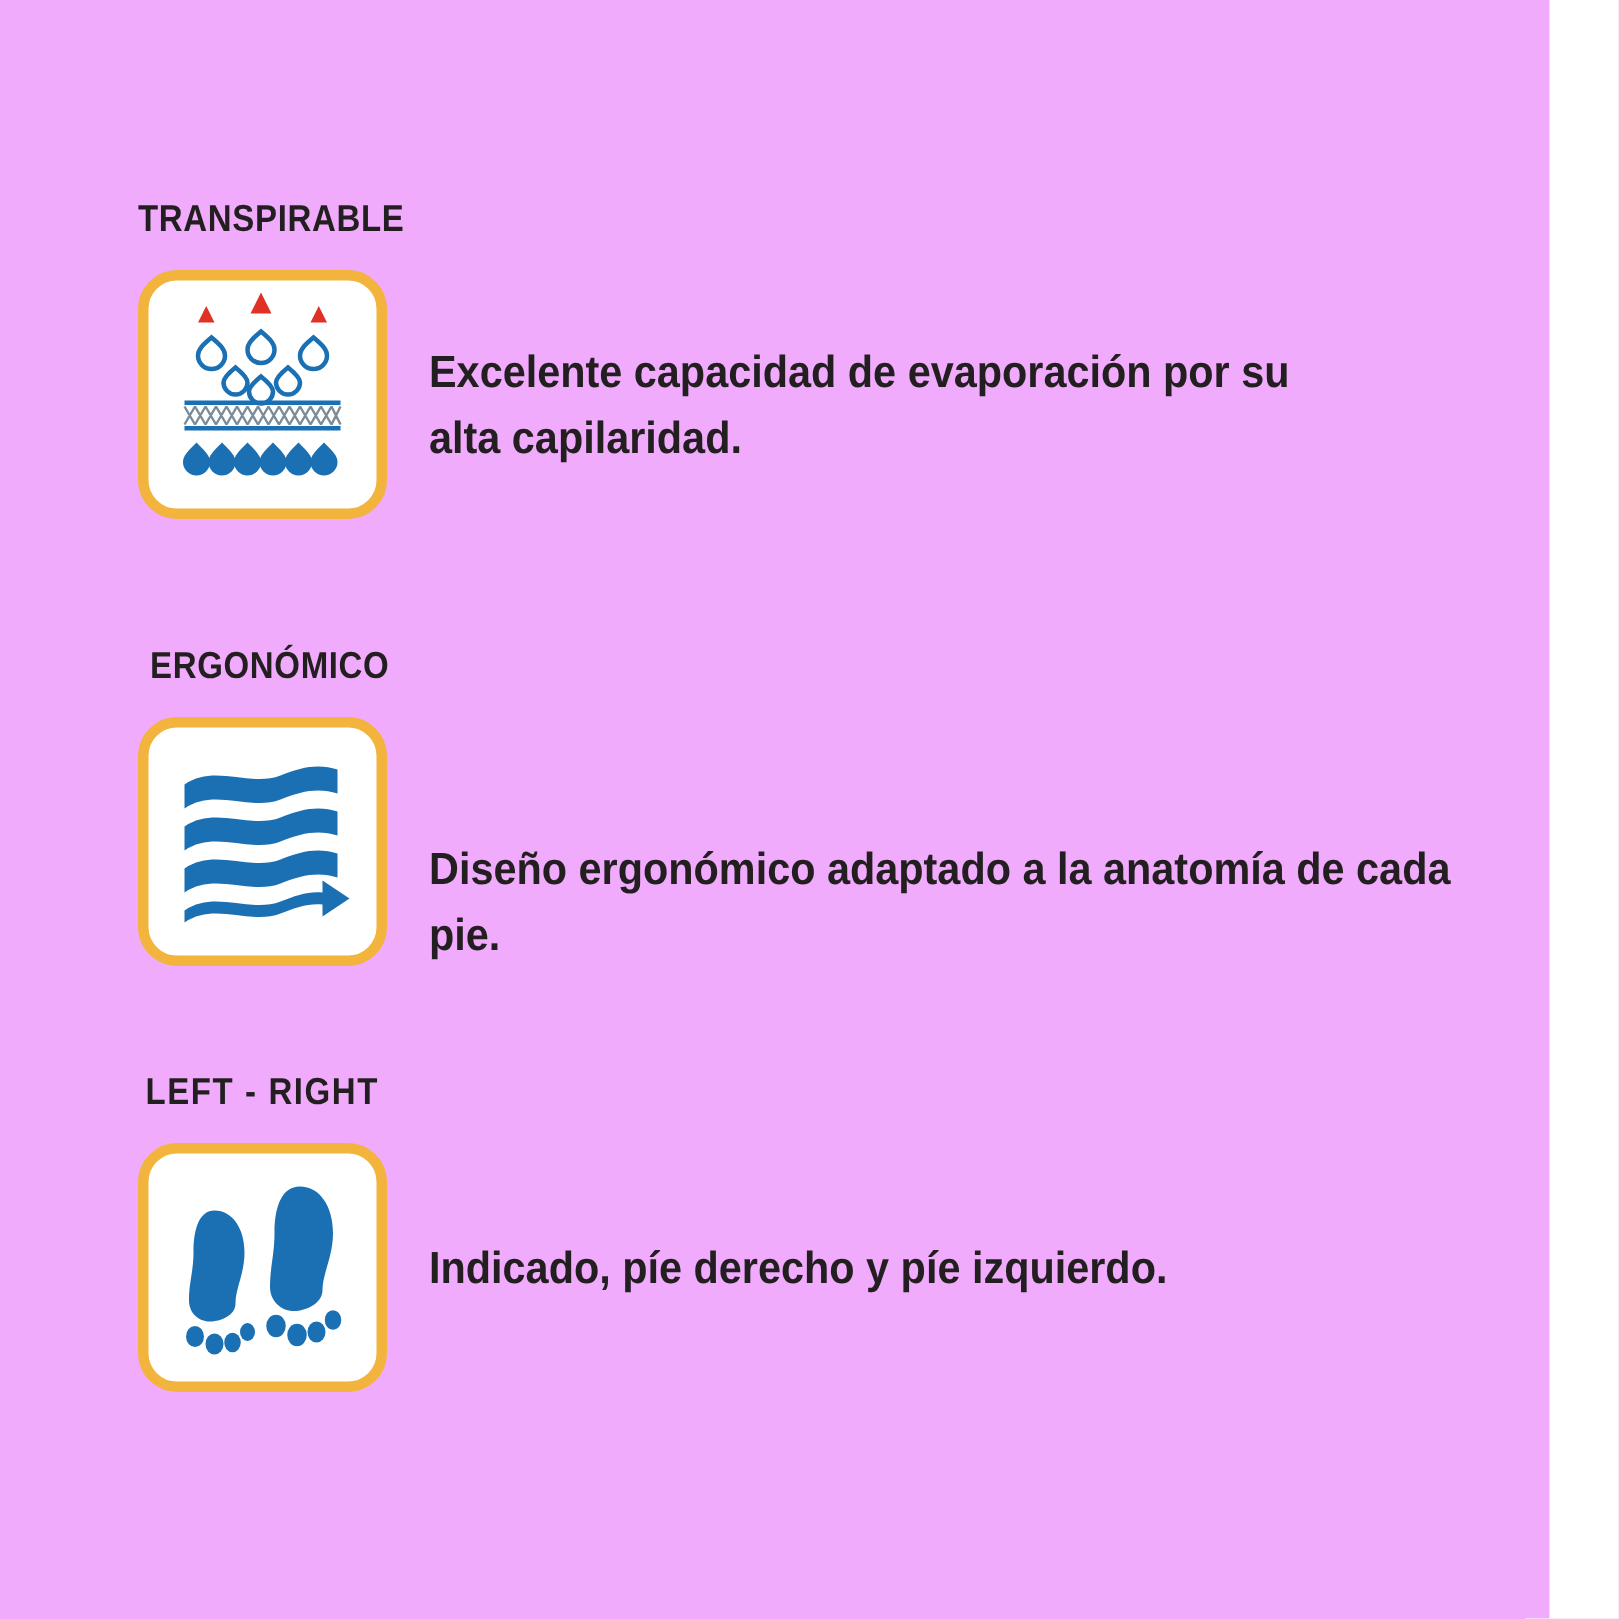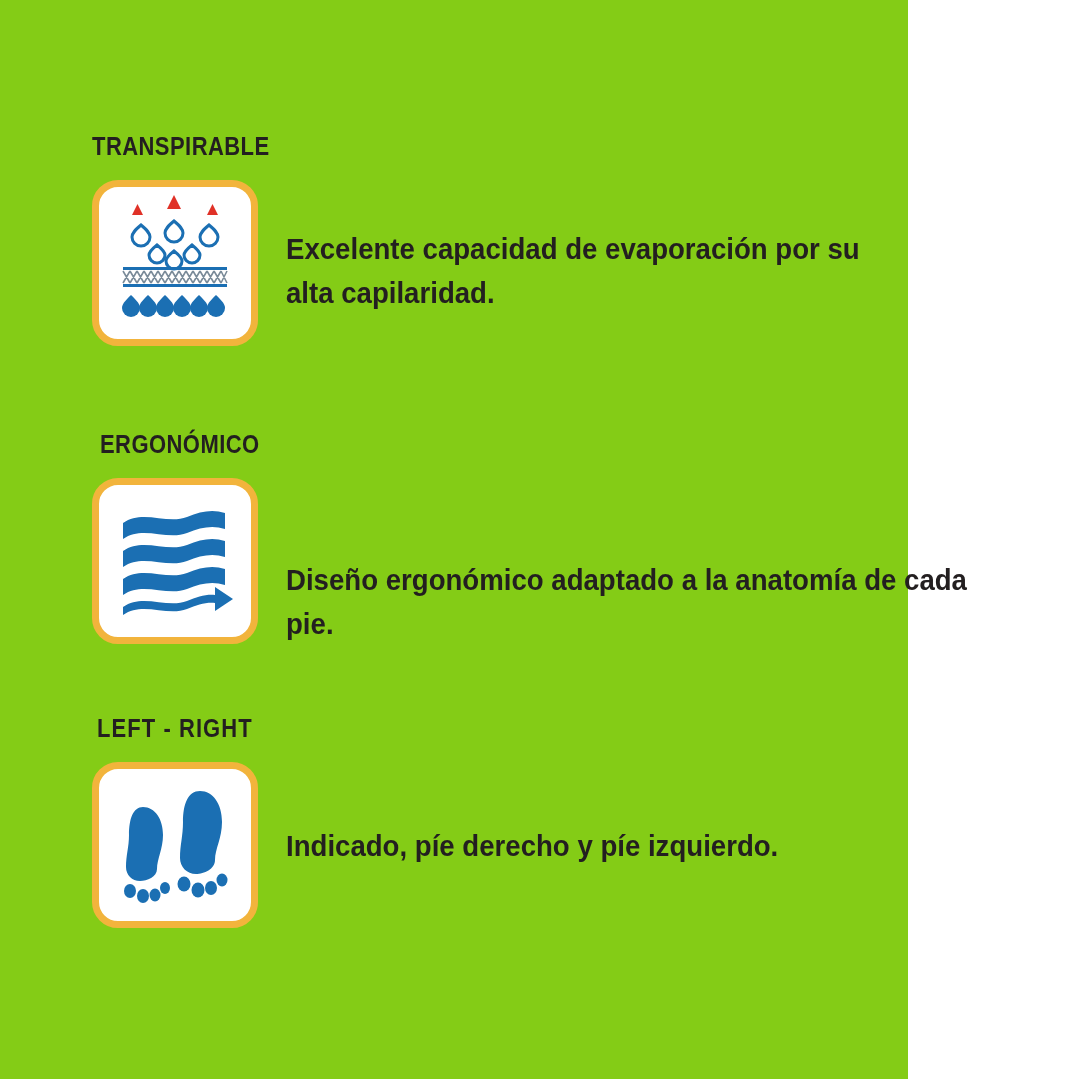--- a/index.html
+++ b/index.html
@@ -8,23 +8,24 @@
     background: #ffffff;
   }
   body {
     width: 1079px;
     height: 1079px;
     font-family: "Liberation Sans", sans-serif;
     overflow: hidden;
   }
   .page {
     position: relative;
-    width: 908px;
+    width: 985px;
     height: 1079px;
-    background: #84cc16;
+    background: #f0abfc;
+    padding-left: 48px;
   }
   .feature {
     position: absolute;
     left: 0;
     width: 1079px;
   }
   .feature-1 { top: 132px; }
   .feature-2 { top: 430px; }
   .feature-3 { top: 714px; }
 

